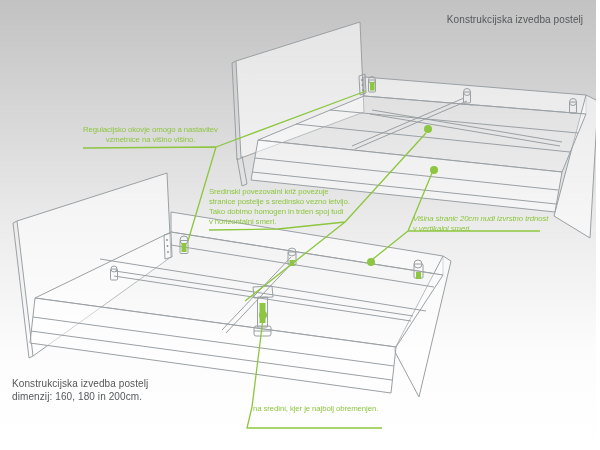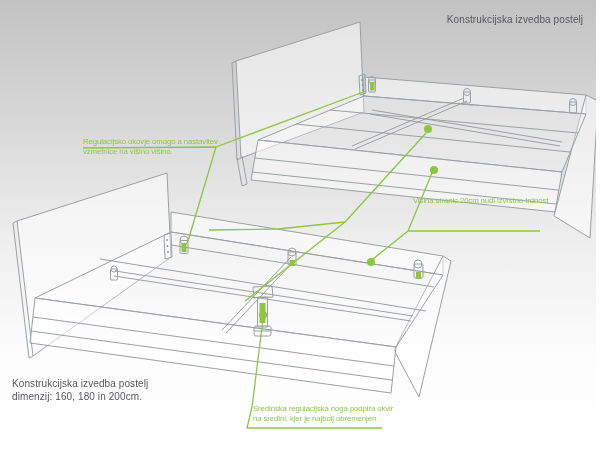--- a/index.html
+++ b/index.html
@@ -138,28 +138,34 @@
 
   <div class="gray-title" style="left:444px;top:14px;width:142px;text-align:center;">
     <div>Konstrukcijska izvedba postelj</div>
   </div>
 
   <div class="gray-title" style="left:12px;top:378px;">
     <div>Konstrukcijska izvedba postelj</div>
     <div>dimenzij: 160, 180 in 200cm.</div>
   </div>
 
-  <div class="green-note" style="left:83px;top:137px;">
+  <div class="green-note" style="left:83px;top:125px;text-align:center;">
     <div>Regulacijsko okovje omogo a nastavitev</div>
     <div>vzmetnice na višino višino.</div>
   </div>
 
+  <div class="green-note" style="left:209px;top:187px;">
+    <div>Sredinski povezovalni križ povezuje</div>
+    <div>stranice postelje s sredinsko vezno letvijo.</div>
+    <div>Tako dobimo homogen in trden spoj tudi</div>
+    <div>v horizontalni smeri.</div>
+  </div>
 
-  <div class="green-note" style="left:413px;top:196px;">
+  <div class="green-note" style="left:413px;top:214px;font-style:italic;">
     <div>Višina stranic 20cm nudi izvrstno trdnost</div>
+    <div>v vertikalni smeri.</div>
   </div>
 
   <div class="green-note" style="left:253px;top:404px;">
-    <div>Sredinska regulacijska noga podpira okvir</div>
     <div>na sredini, kjer je najbolj obremenjen.</div>
   </div>
 
 </div>
 
 </body></html>

